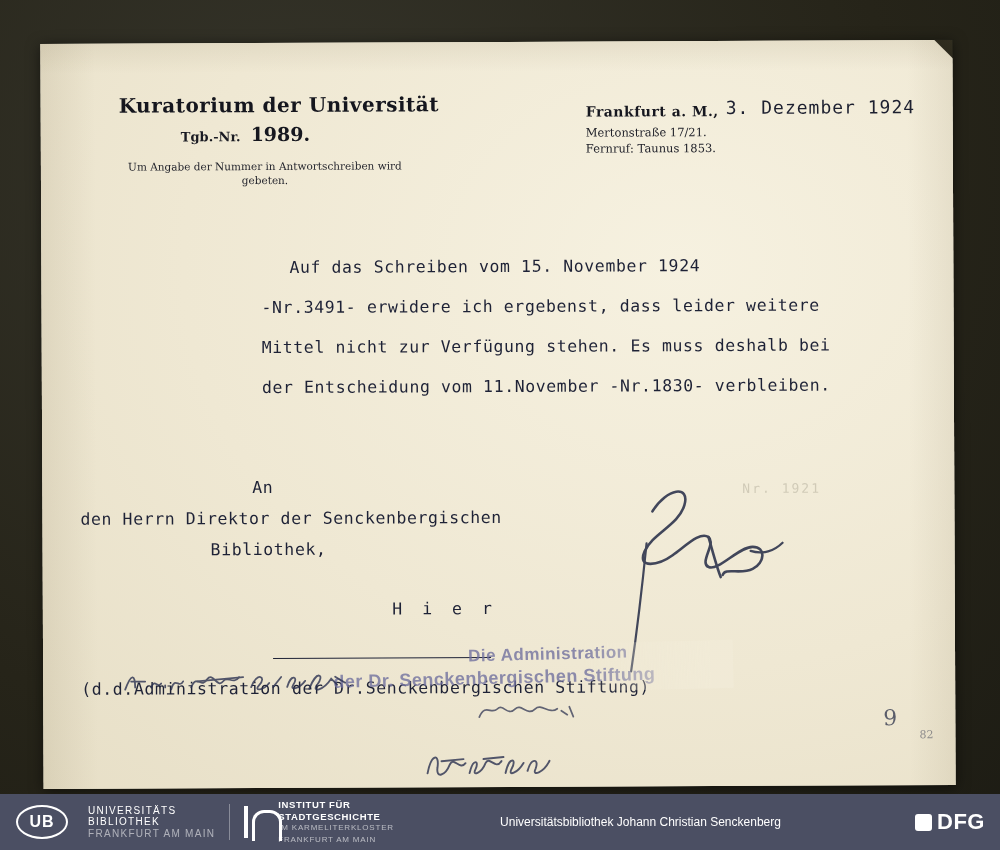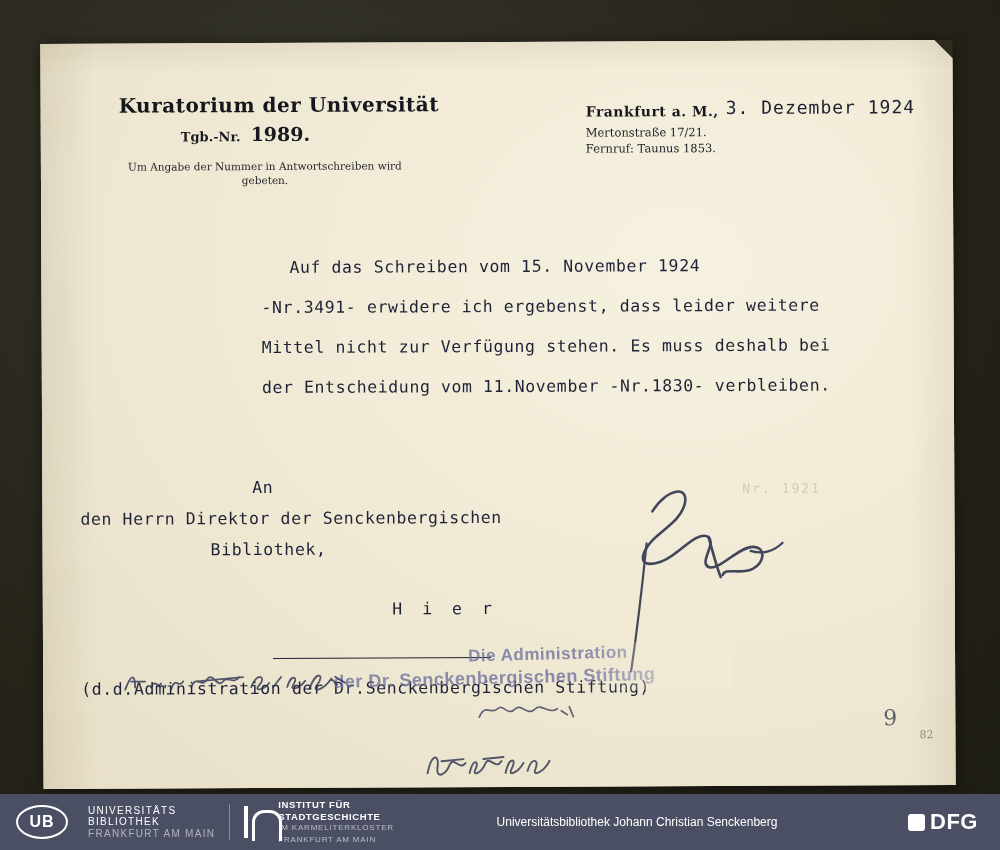--- a/index.html
+++ b/index.html
@@ -395,21 +395,21 @@
   }
   #footer-center {
     flex: 1;
     text-align: center;
     color: #ffffff;
     font-size: 12px;
   }
   #footer-right {
     width: 150px;
     text-align: right;
-    padding-right: 22px;
+    padding-right: 15px;
     color: #ffffff;
     font-size: 22px;
     font-weight: bold;
     letter-spacing: 0.5px;
   }
   #footer-right .dfg-mark {
     display: inline-block;
     width: 17px;
     height: 17px;
     background: #ffffff;

